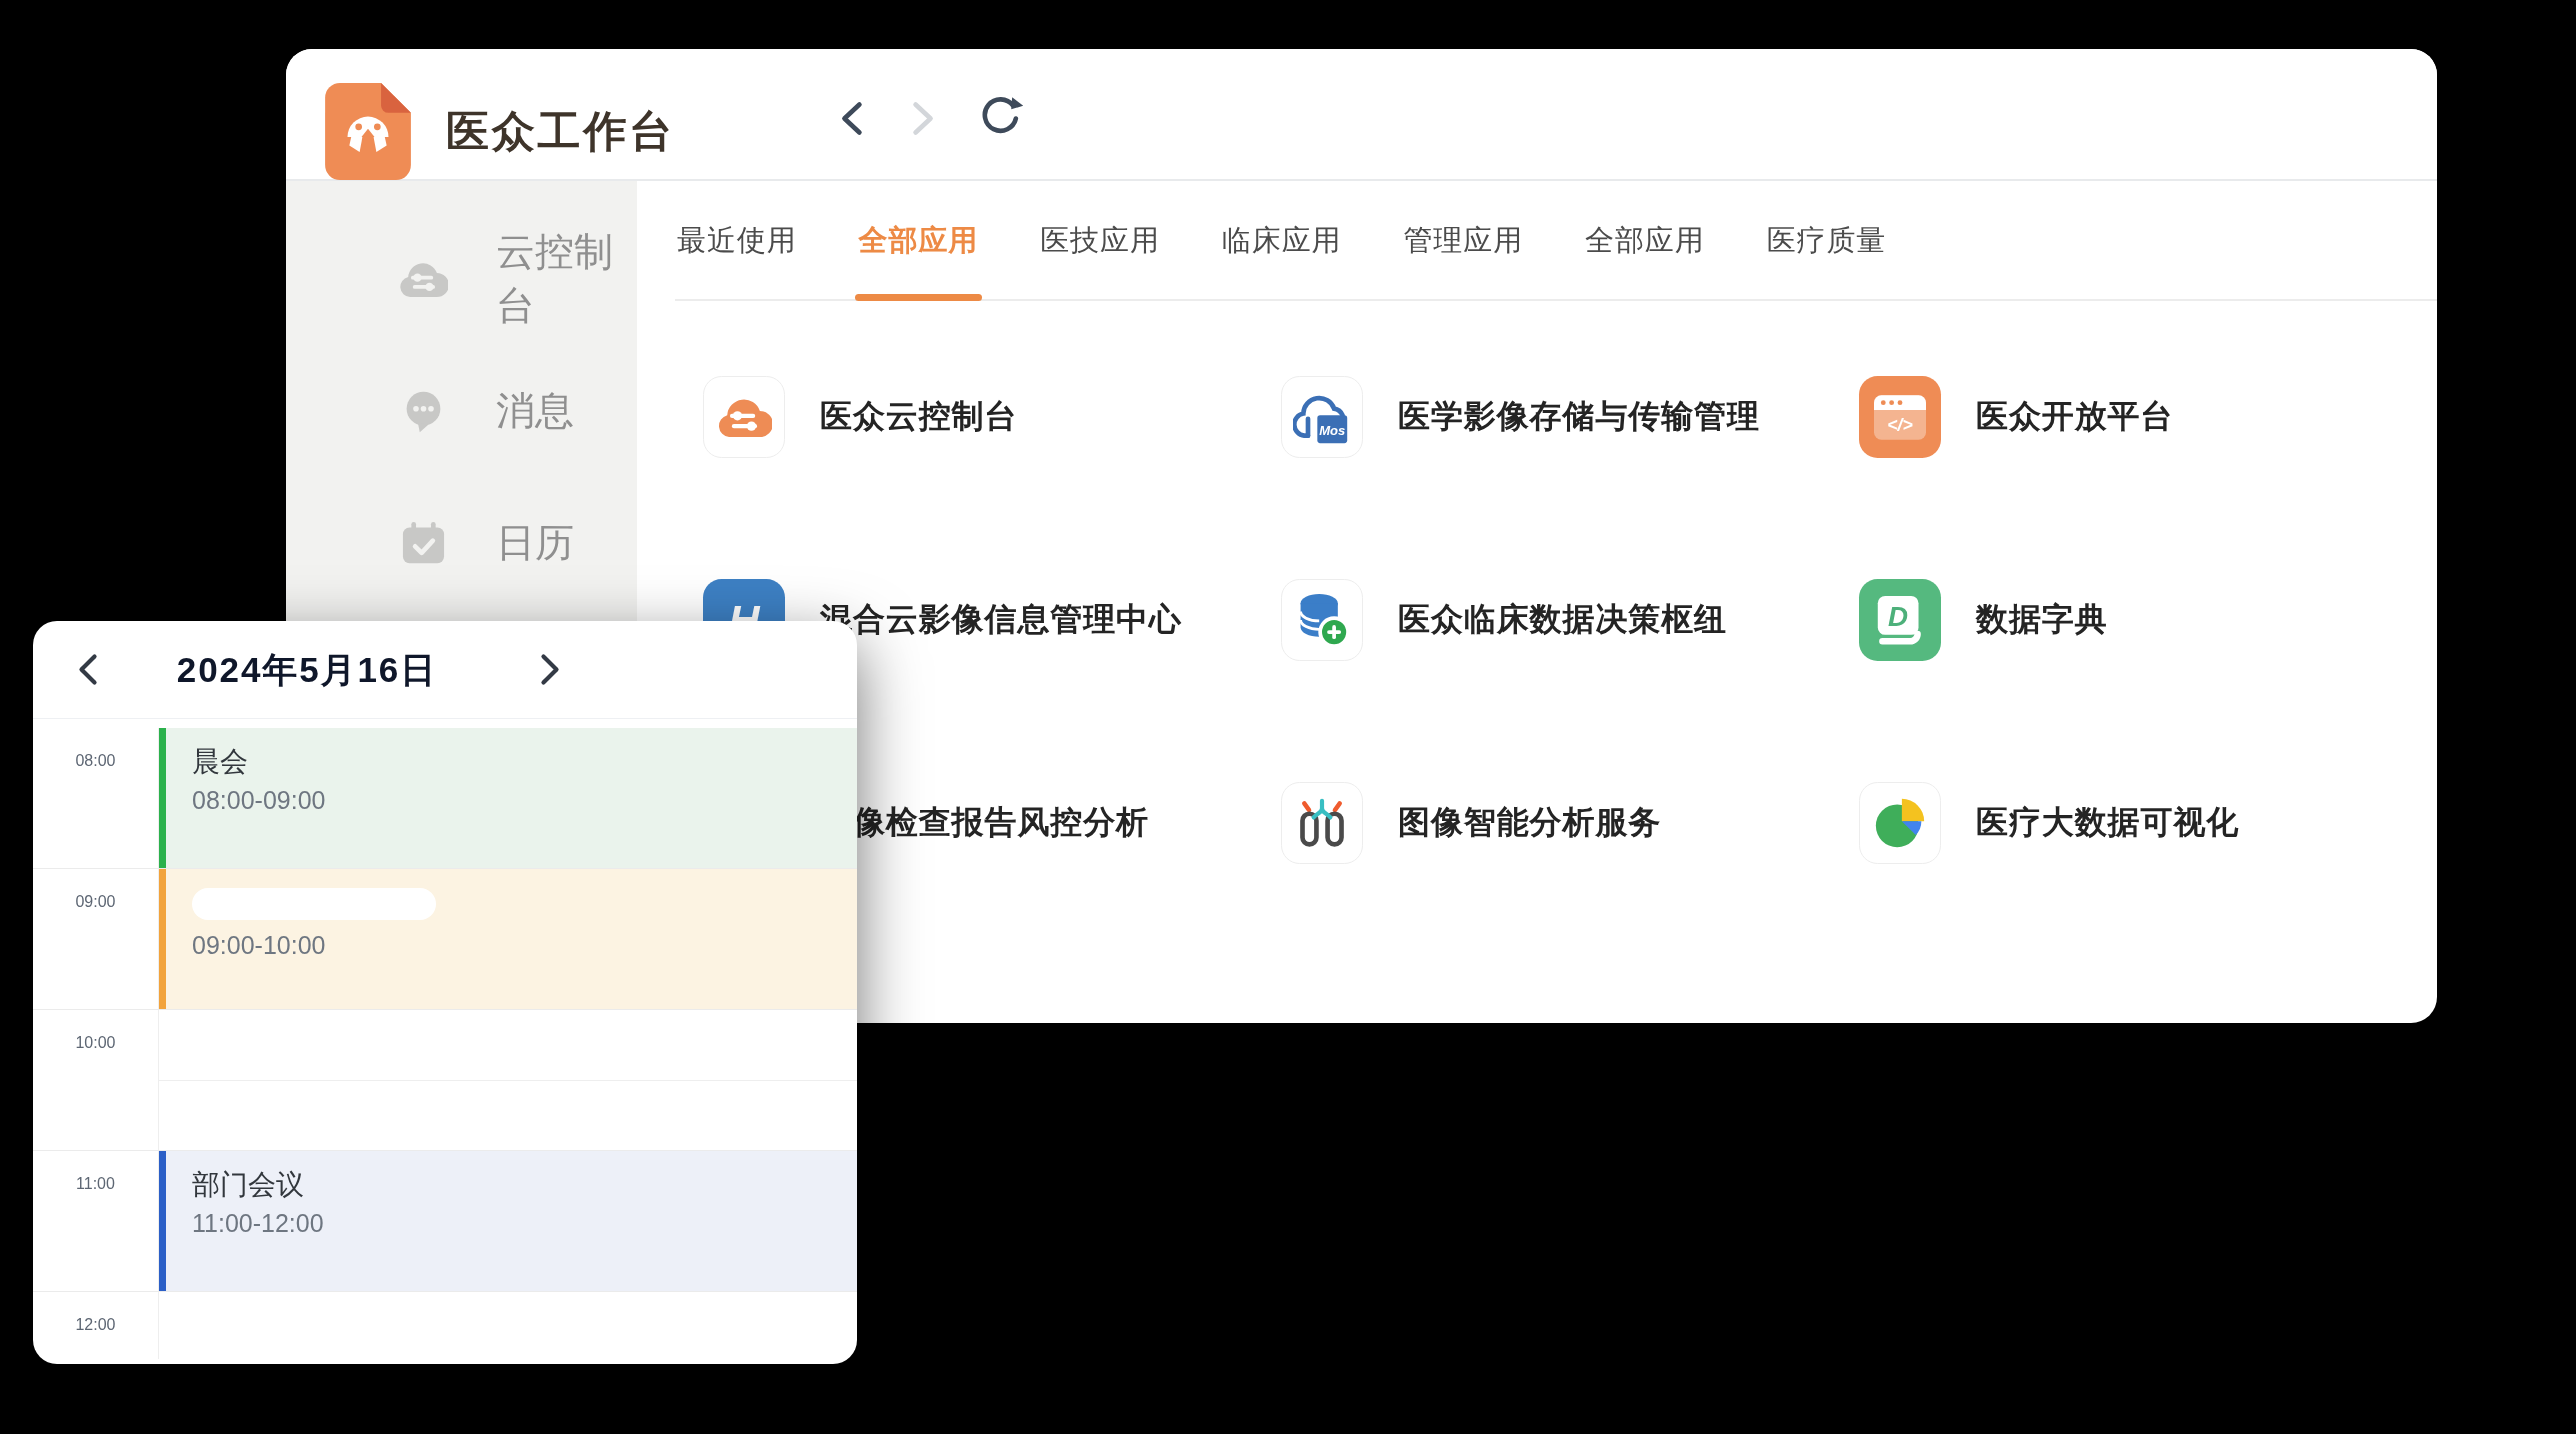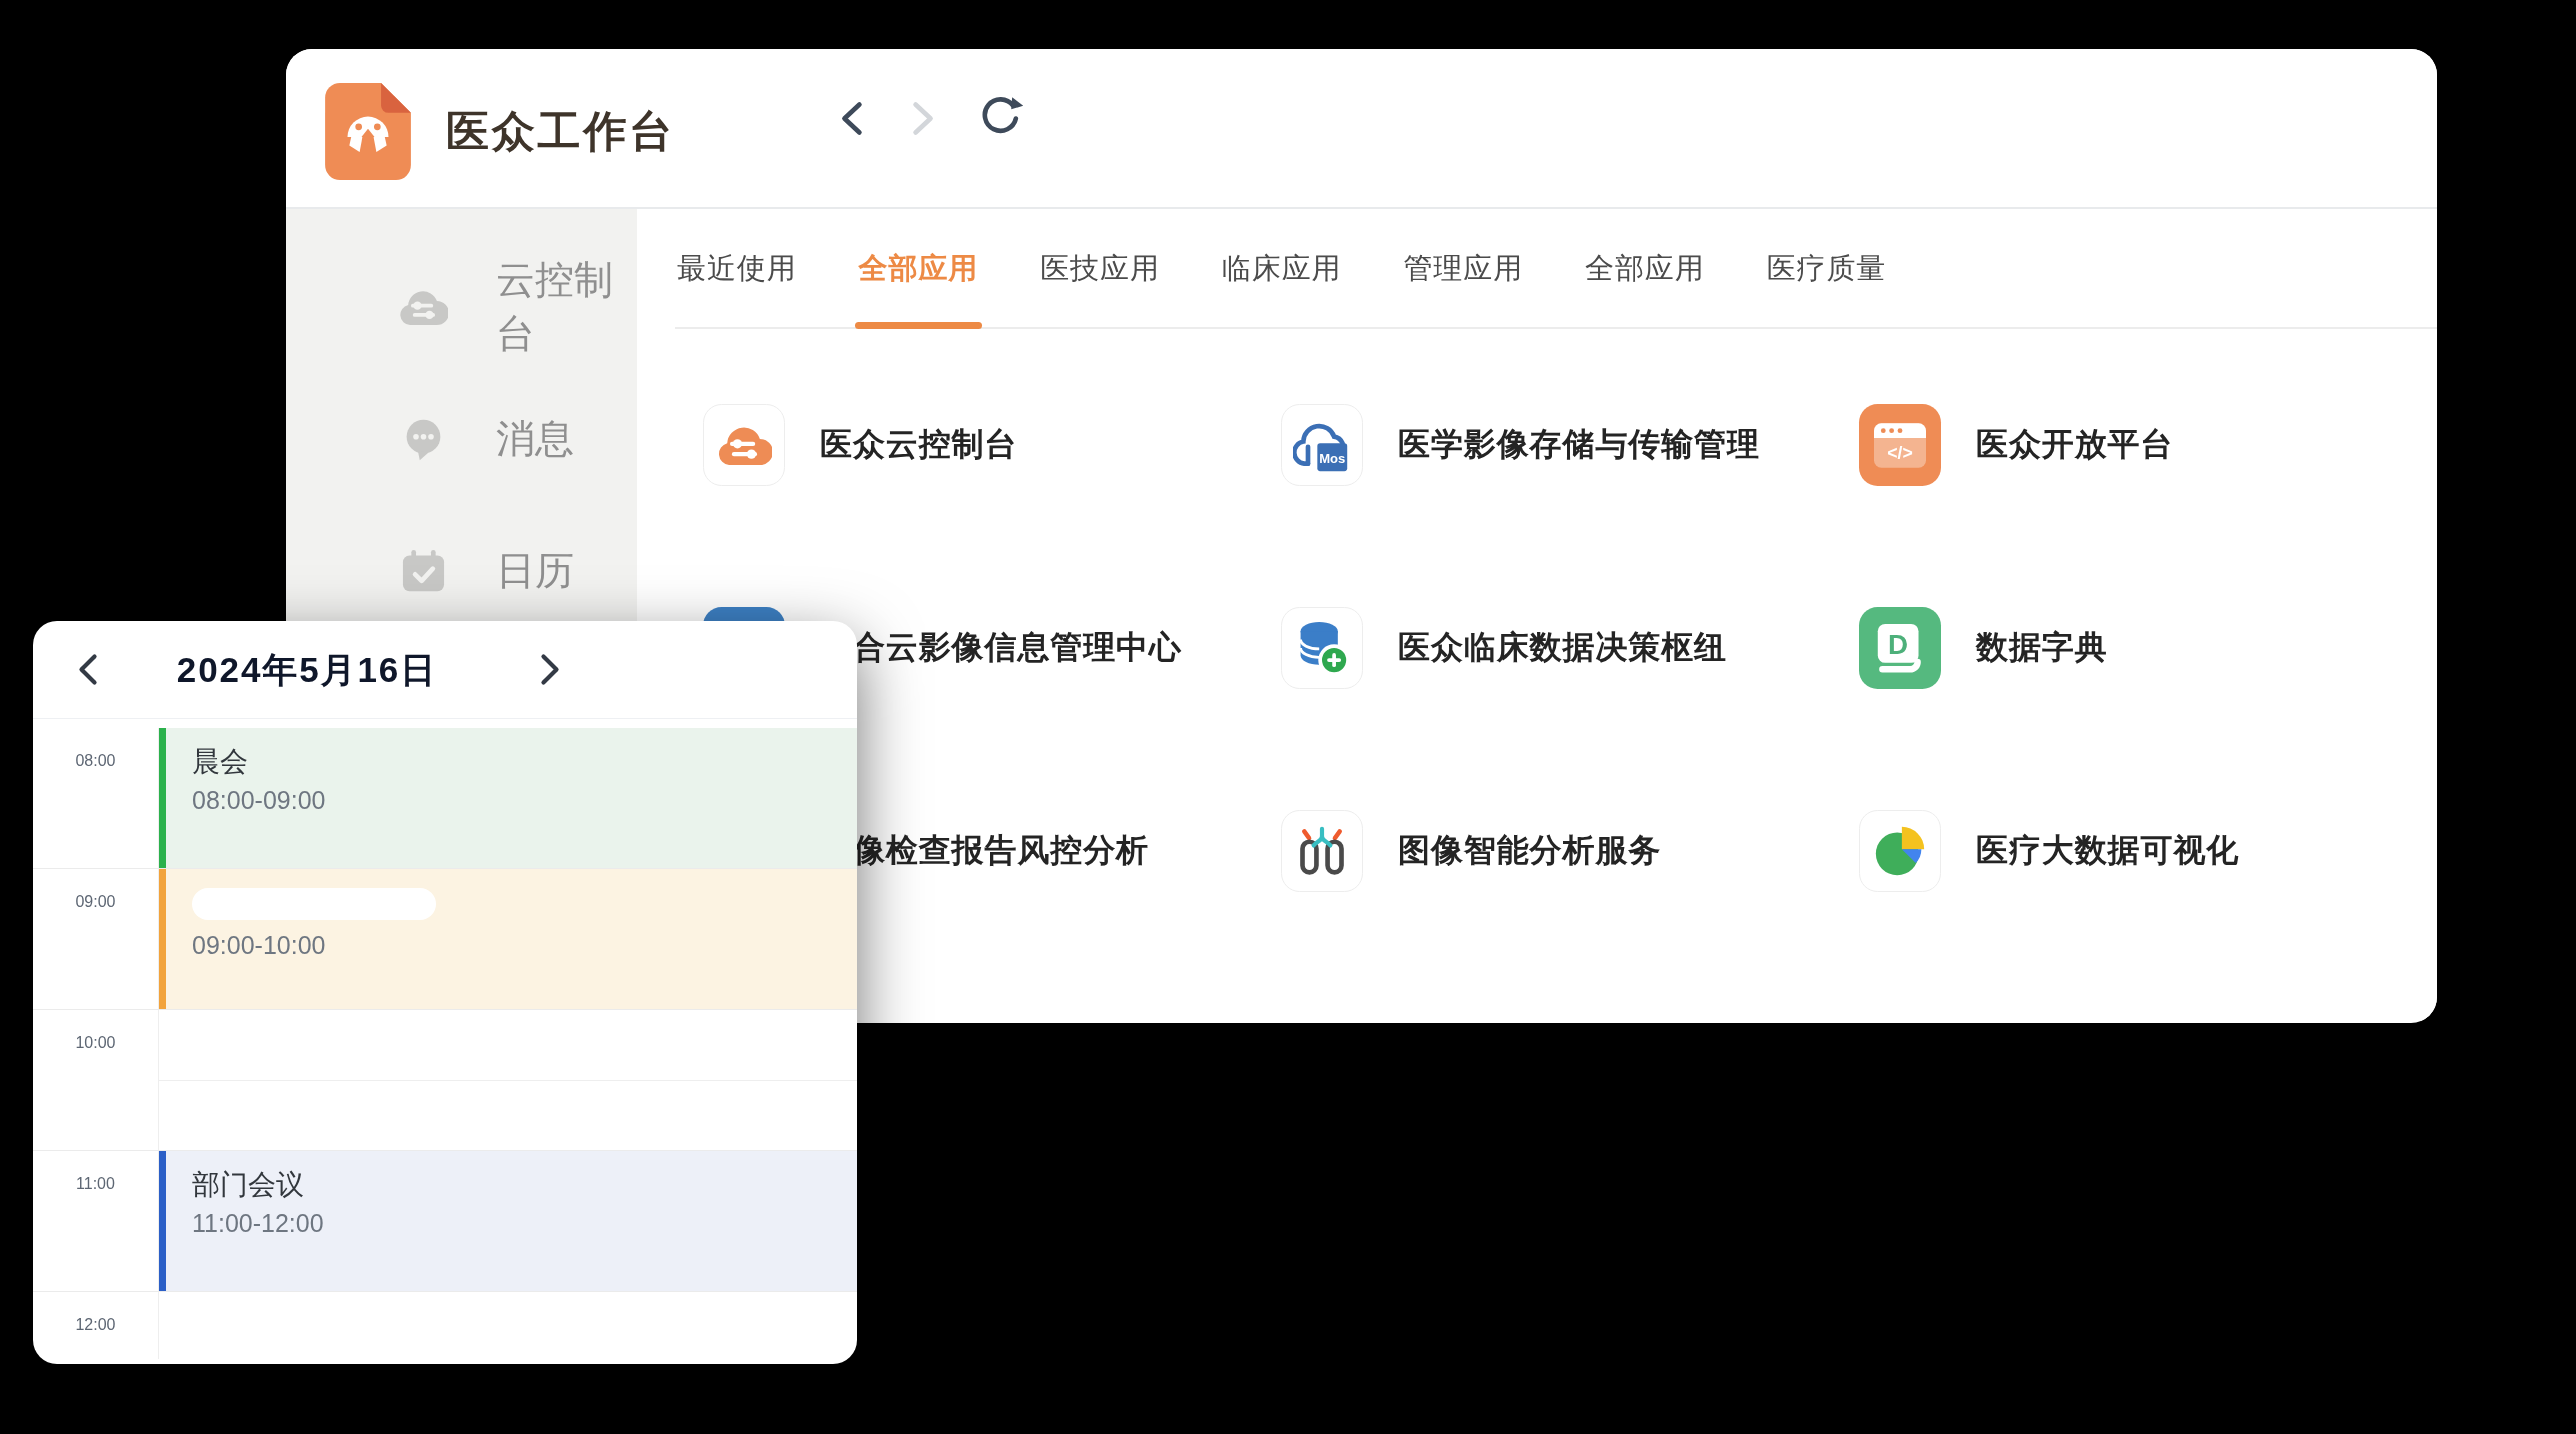--- a/index.html
+++ b/index.html
@@ -3,21 +3,21 @@
 <meta charset="utf-8">
 <style>
   * { margin:0; padding:0; box-sizing:border-box; }
   body { background:#000; }
   .stage { position:relative; width:2576px; height:1434px; background:#000; overflow:hidden;
            font-family:"Liberation Sans", sans-serif; }
 
   
   .main-window { position:absolute; left:286px; top:49px; width:2151px; height:974px;
                  background:#fff; border-radius:26px; overflow:hidden; }
-  .win-header { position:relative; height:160px; background:#fff; border-bottom:2.8px solid #E8EAEC;font-family:Liberation Serif, serif; }
+  .win-header { position:relative; height:132px; background:#fff; border-bottom:2.8px solid #E8EAEC;font-family:Liberation Serif, serif; }
   .logo { position:absolute; left:39px; top:34px; }
   .win-title { position:absolute; left:160px; top:54px; font-size:43px; font-weight:700;
                color:#3E342A; letter-spacing:2.8px; }
   .nav-btn { position:absolute; top:48px; background:none; border:none; padding:0; cursor:pointer; }
   .nav-back { left:549px; }
   .nav-fwd  { left:622px; }
   .nav-refresh { left:692px; top:47px; }
 
   .win-body { display:flex; height:812px; }
 
@@ -35,21 +35,21 @@
   .tab { position:relative; height:120px; display:flex; align-items:center;
          font-size:29px; color:#4B4B4B; letter-spacing:0.9px; cursor:pointer; white-space:nowrap; }
   .tab.active { color:#ED8A45; font-weight:700; }
   .tab.active::after { content:""; position:absolute; left:-3.7px; right:-3.7px; bottom:0;
                        height:7.4px; border-radius:3.7px; background:#ED8A45; z-index:2; }
 
   .apps { padding:75px 0 0 66px; display:grid; grid-template-columns:578px 578px 578px;
           grid-auto-rows:203px; }
   .app-item { display:flex; align-items:center; height:82px; cursor:pointer; }
   .tile { width:82px; height:82px; border-radius:18.6px; display:flex; align-items:center;
-          justify-content:center; flex:none; }
+          justify-content:center; flex:none;font-style:italic; }
   .tile.outline { background:#fff; border:1.9px solid #EDEDED; }
   .tile.orange { background:#EF8C55; }
   .tile.blue   { background:#3D80C4; }
   .tile.green  { background:#55B97F; }
   .tile.ltblue { background:#C9D8F0; }
   .tile-letter { font-size:43px; font-weight:700; color:#fff; }
   .app-name { margin-left:35px; font-size:32px; font-weight:600; color:#242424; letter-spacing:0.9px; }
 
   
   .calendar { position:absolute; left:33px; top:621px; width:824px; height:743px;

